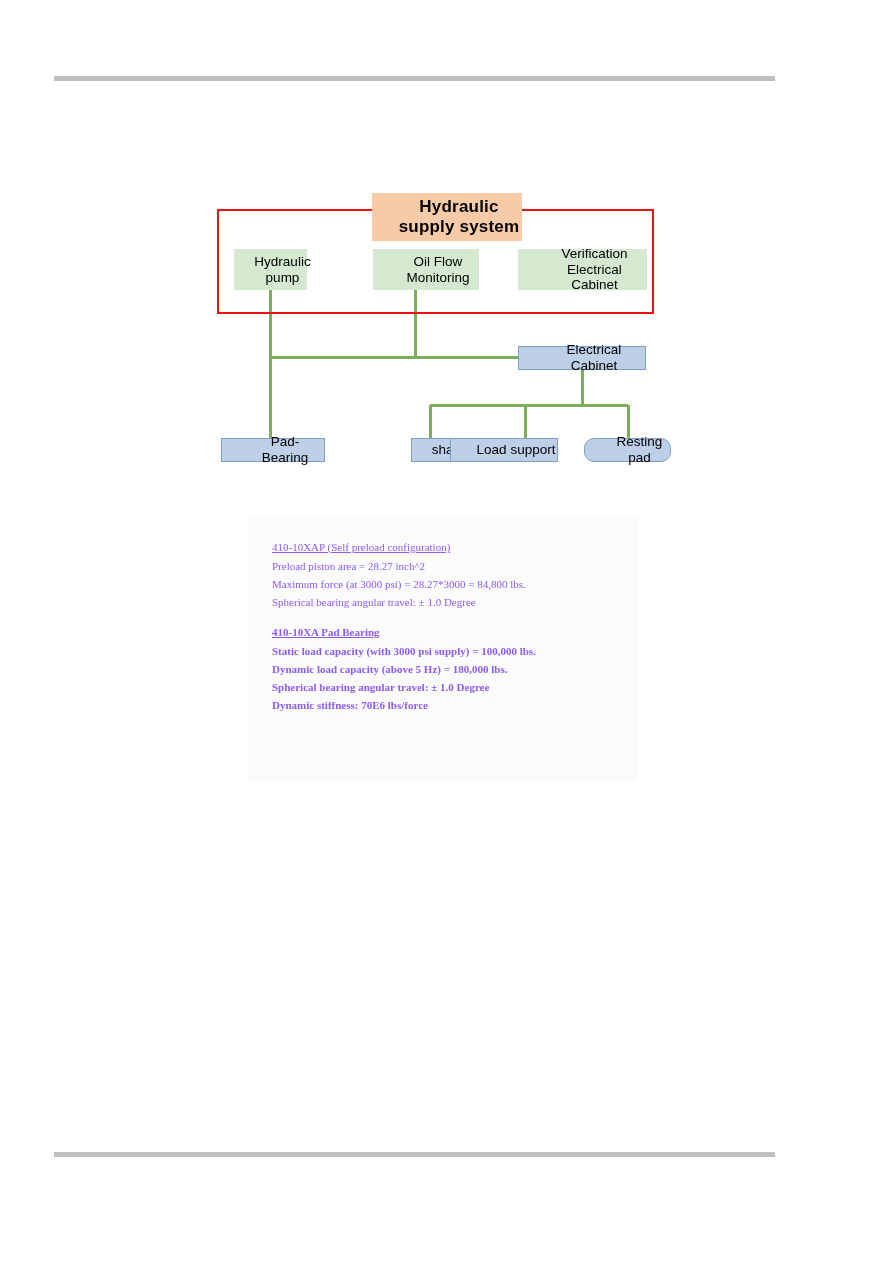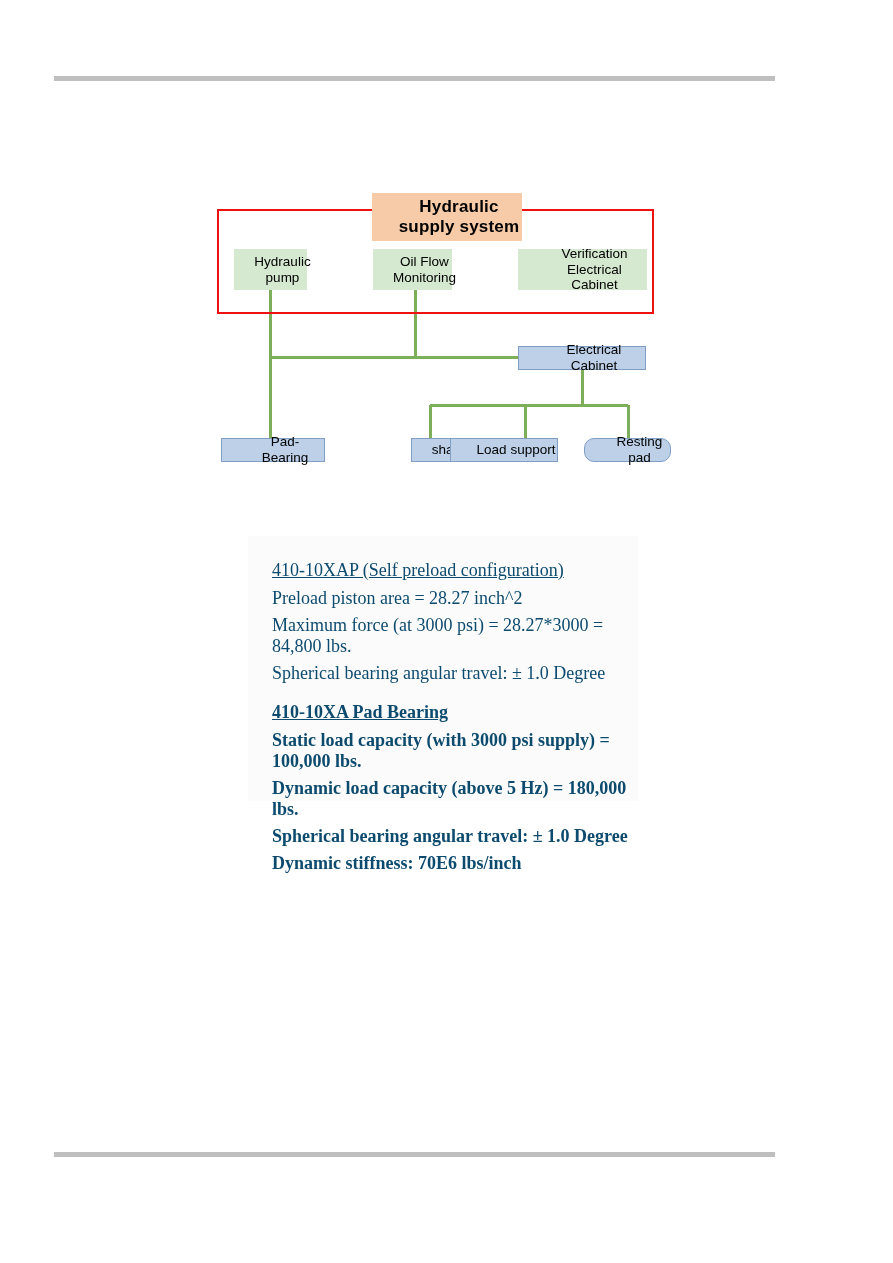--- a/index.html
+++ b/index.html
@@ -78,27 +78,27 @@
     position: absolute;
     border: 2px solid #ee1111;
     box-sizing: border-box;
     background: transparent;
   }
 
   
   #spec-block {
     position: absolute;
     left: 248px;
-    top: 536px;
+    top: 517px;
     width: 390px;
     height: 265px;
     background: #fbfbfb;
     font-family: "Liberation Serif", serif;
-    font-size: 18px;
-    color: #0c4a6e;
+    font-size: 11px;
+    color: #8b5cf6;
     padding: 24px 0 0 24px;
     box-sizing: border-box;
   }
   #spec-block .spec-group { margin-bottom: 18px; }
   #spec-block .spec-group:last-child { margin-bottom: 0; font-weight: bold; }
   #spec-block .spec-heading {
     text-decoration: underline;
     margin-bottom: 7px;
   }
   #spec-block .spec-line {
@@ -135,21 +135,21 @@
   </svg>
 
   <div class="red-boundary" style="left:217px; top:209px; width:437px; height:105px;"></div>
 
   <div class="node title-node" style="left:372px; top:193px; width:150px; height:48px;">Hydraulic
 supply system</div>
 
   <div class="node green-node" style="left:234px; top:249px; width:73px; height:41px;">Hydraulic
 pump</div>
 
-  <div class="node green-node" style="left:373px; top:249px; width:79px; height:41px;">Oil Flow
+  <div class="node green-node" style="left:373px; top:249px; width:106px; height:41px;">Oil Flow
 Monitoring</div>
 
   <div class="node green-node" style="left:518px; top:249px; width:129px; height:41px;">Verification
 Electrical Cabinet</div>
 
   <div class="node blue-node" style="left:518px; top:346px; width:128px; height:24px;">Electrical Cabinet</div>
 
   <div class="node blue-node" style="left:221px; top:438px; width:104px; height:24px;">Pad- Bearing</div>
 
   <div class="node blue-node" style="left:400px; top:438px; width:65px; height:24px;margin-left:11px;">shakers</div>
@@ -167,16 +167,16 @@
     <div class="spec-line">Preload piston area = 28.27 inch^2</div>
     <div class="spec-line">Maximum force (at 3000 psi) = 28.27*3000 = 84,800 lbs.</div>
     <div class="spec-line">Spherical bearing angular travel:  ± 1.0 Degree</div>
   </div>
 
   <div class="spec-group">
     <div class="spec-heading">410-10XA Pad Bearing</div>
     <div class="spec-line">Static load capacity (with 3000 psi supply) = 100,000 lbs.</div>
     <div class="spec-line">Dynamic load capacity (above 5 Hz) = 180,000 lbs.</div>
     <div class="spec-line">Spherical bearing angular travel:  ± 1.0 Degree</div>
-    <div class="spec-line">Dynamic stiffness:  70E6 lbs/inch</div>
+    <div class="spec-line">Dynamic stiffness:  70E6 lbs/force</div>
   </div>
 
 </div>
 
 </body></html>

